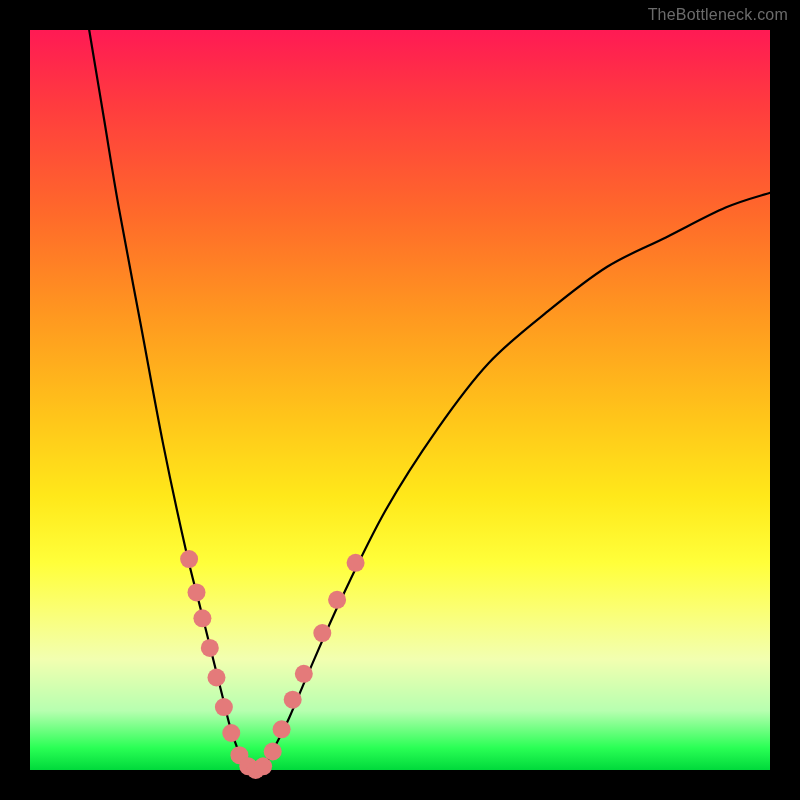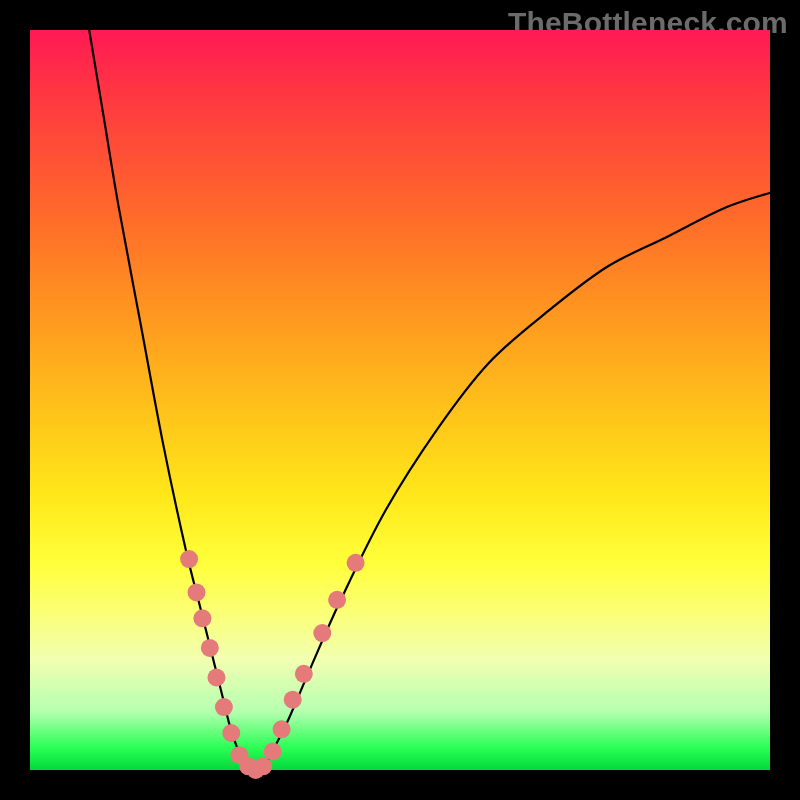--- a/index.html
+++ b/index.html
@@ -37,22 +37,22 @@
       #b7ffb0 92%,
       #2aff55 97%,
       #00d93b 100%
     );
   }
   .watermark {
     position: absolute;
     top: 6px;
     right: 12px;
     color: #6b6b6b;
-    font-size: 30px;
-    font-weight: 700;
+    font-size: 16px;
+    font-weight: 400;
     letter-spacing: 0.2px;
     user-select: none;
   }
   svg.curve {
     position: absolute;
     left: 0;
     top: 0;
     width: 740px;
     height: 740px;
     overflow: visible;

